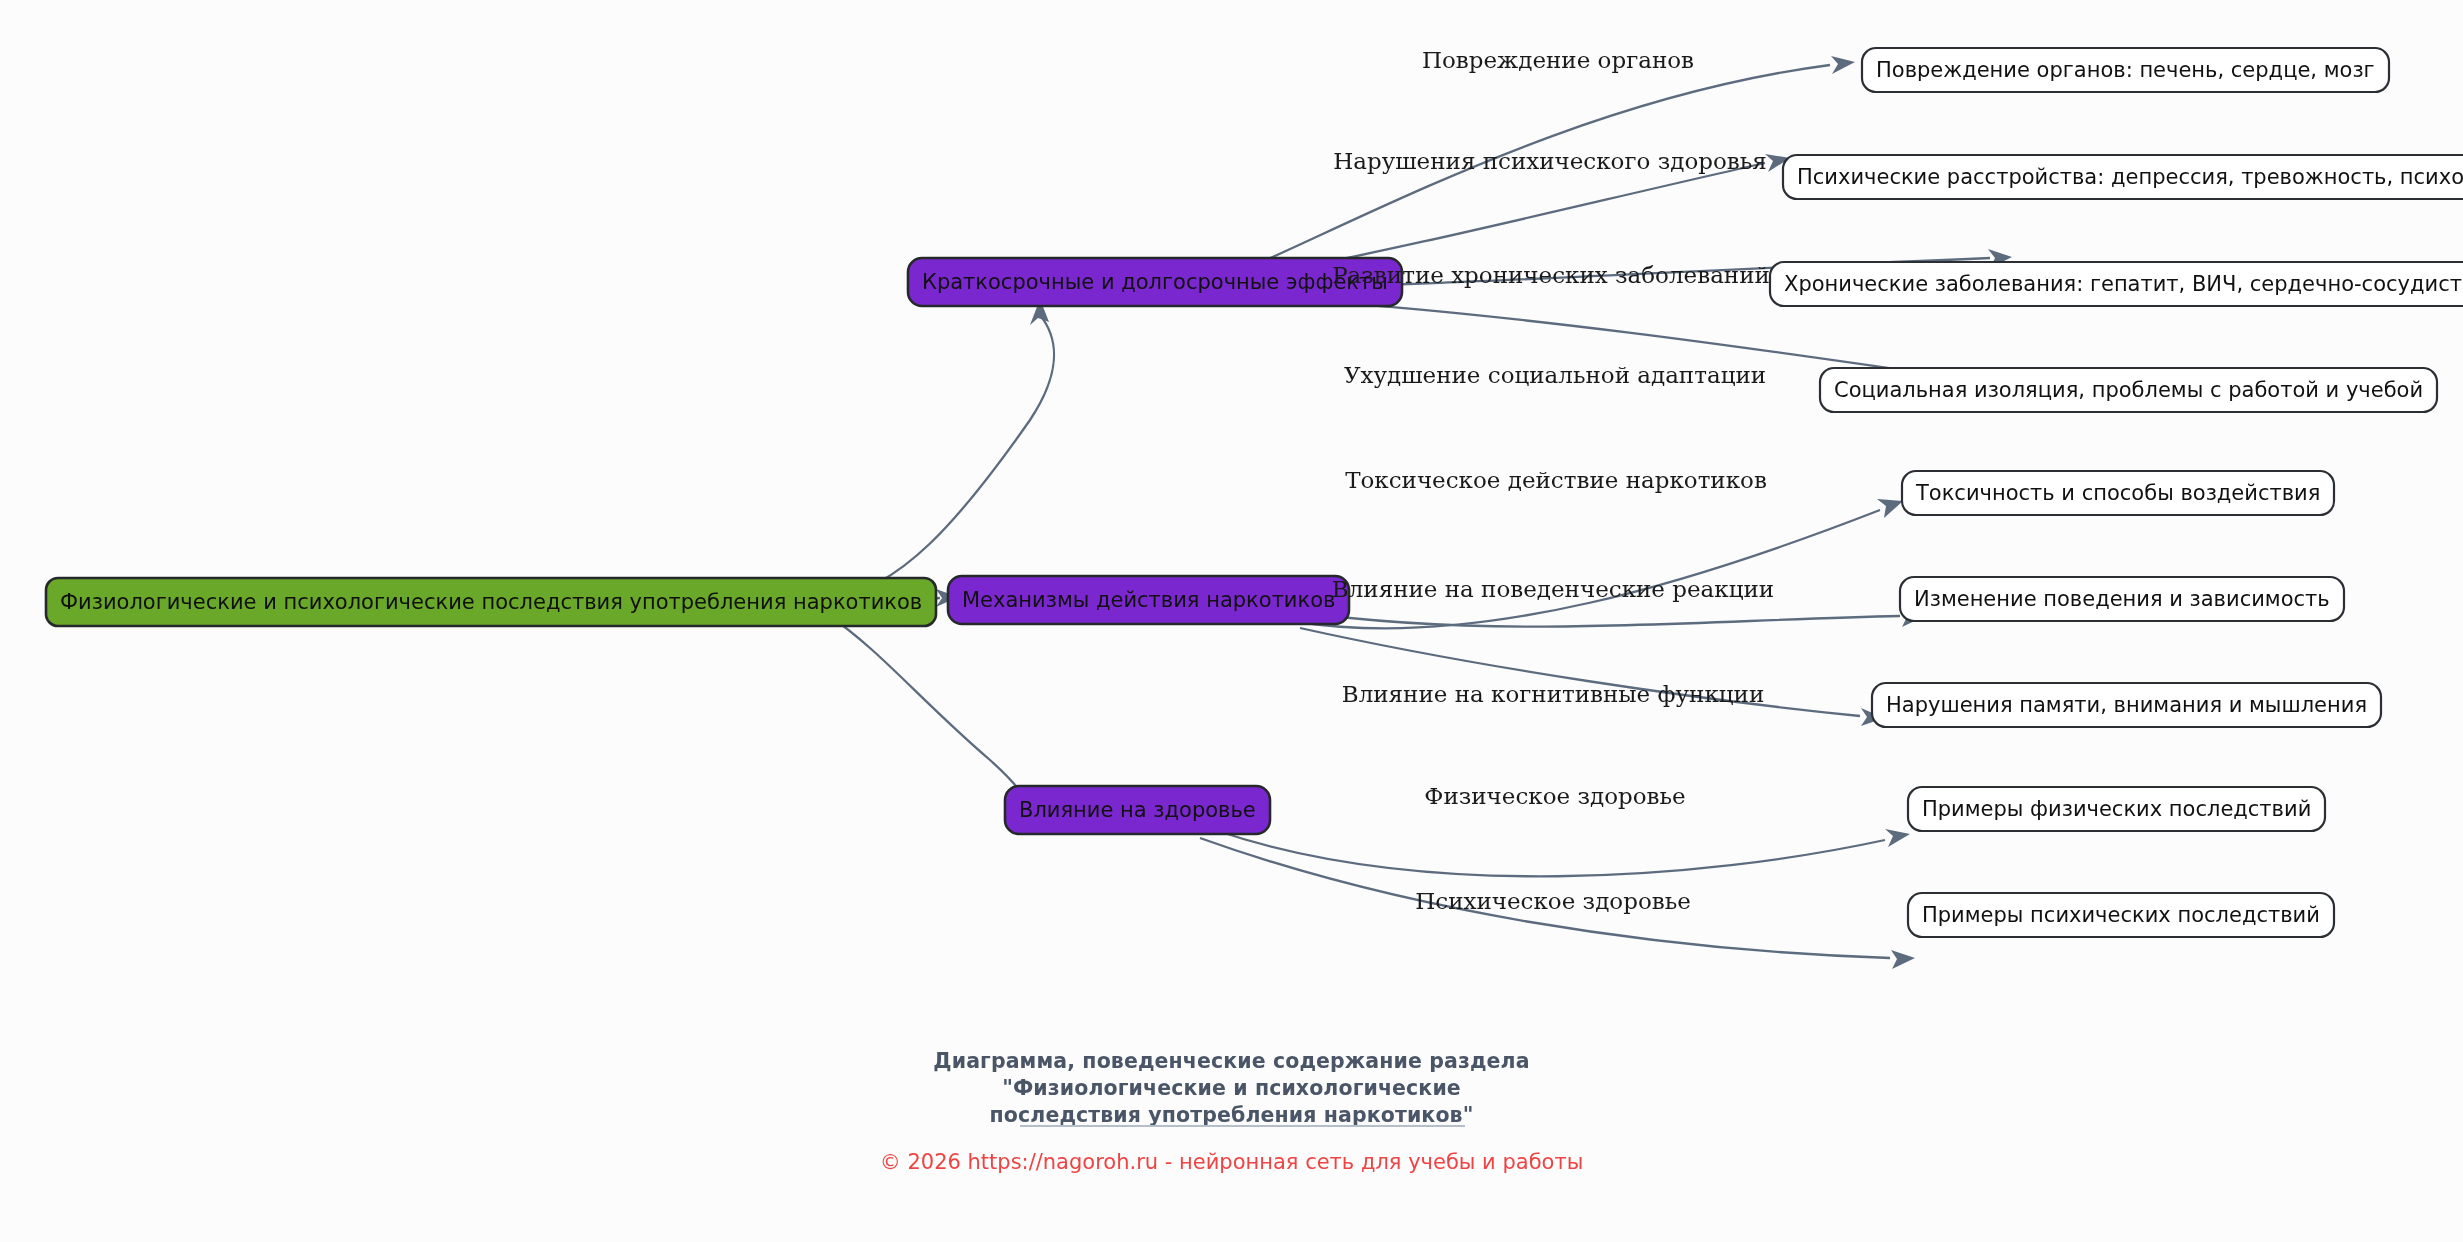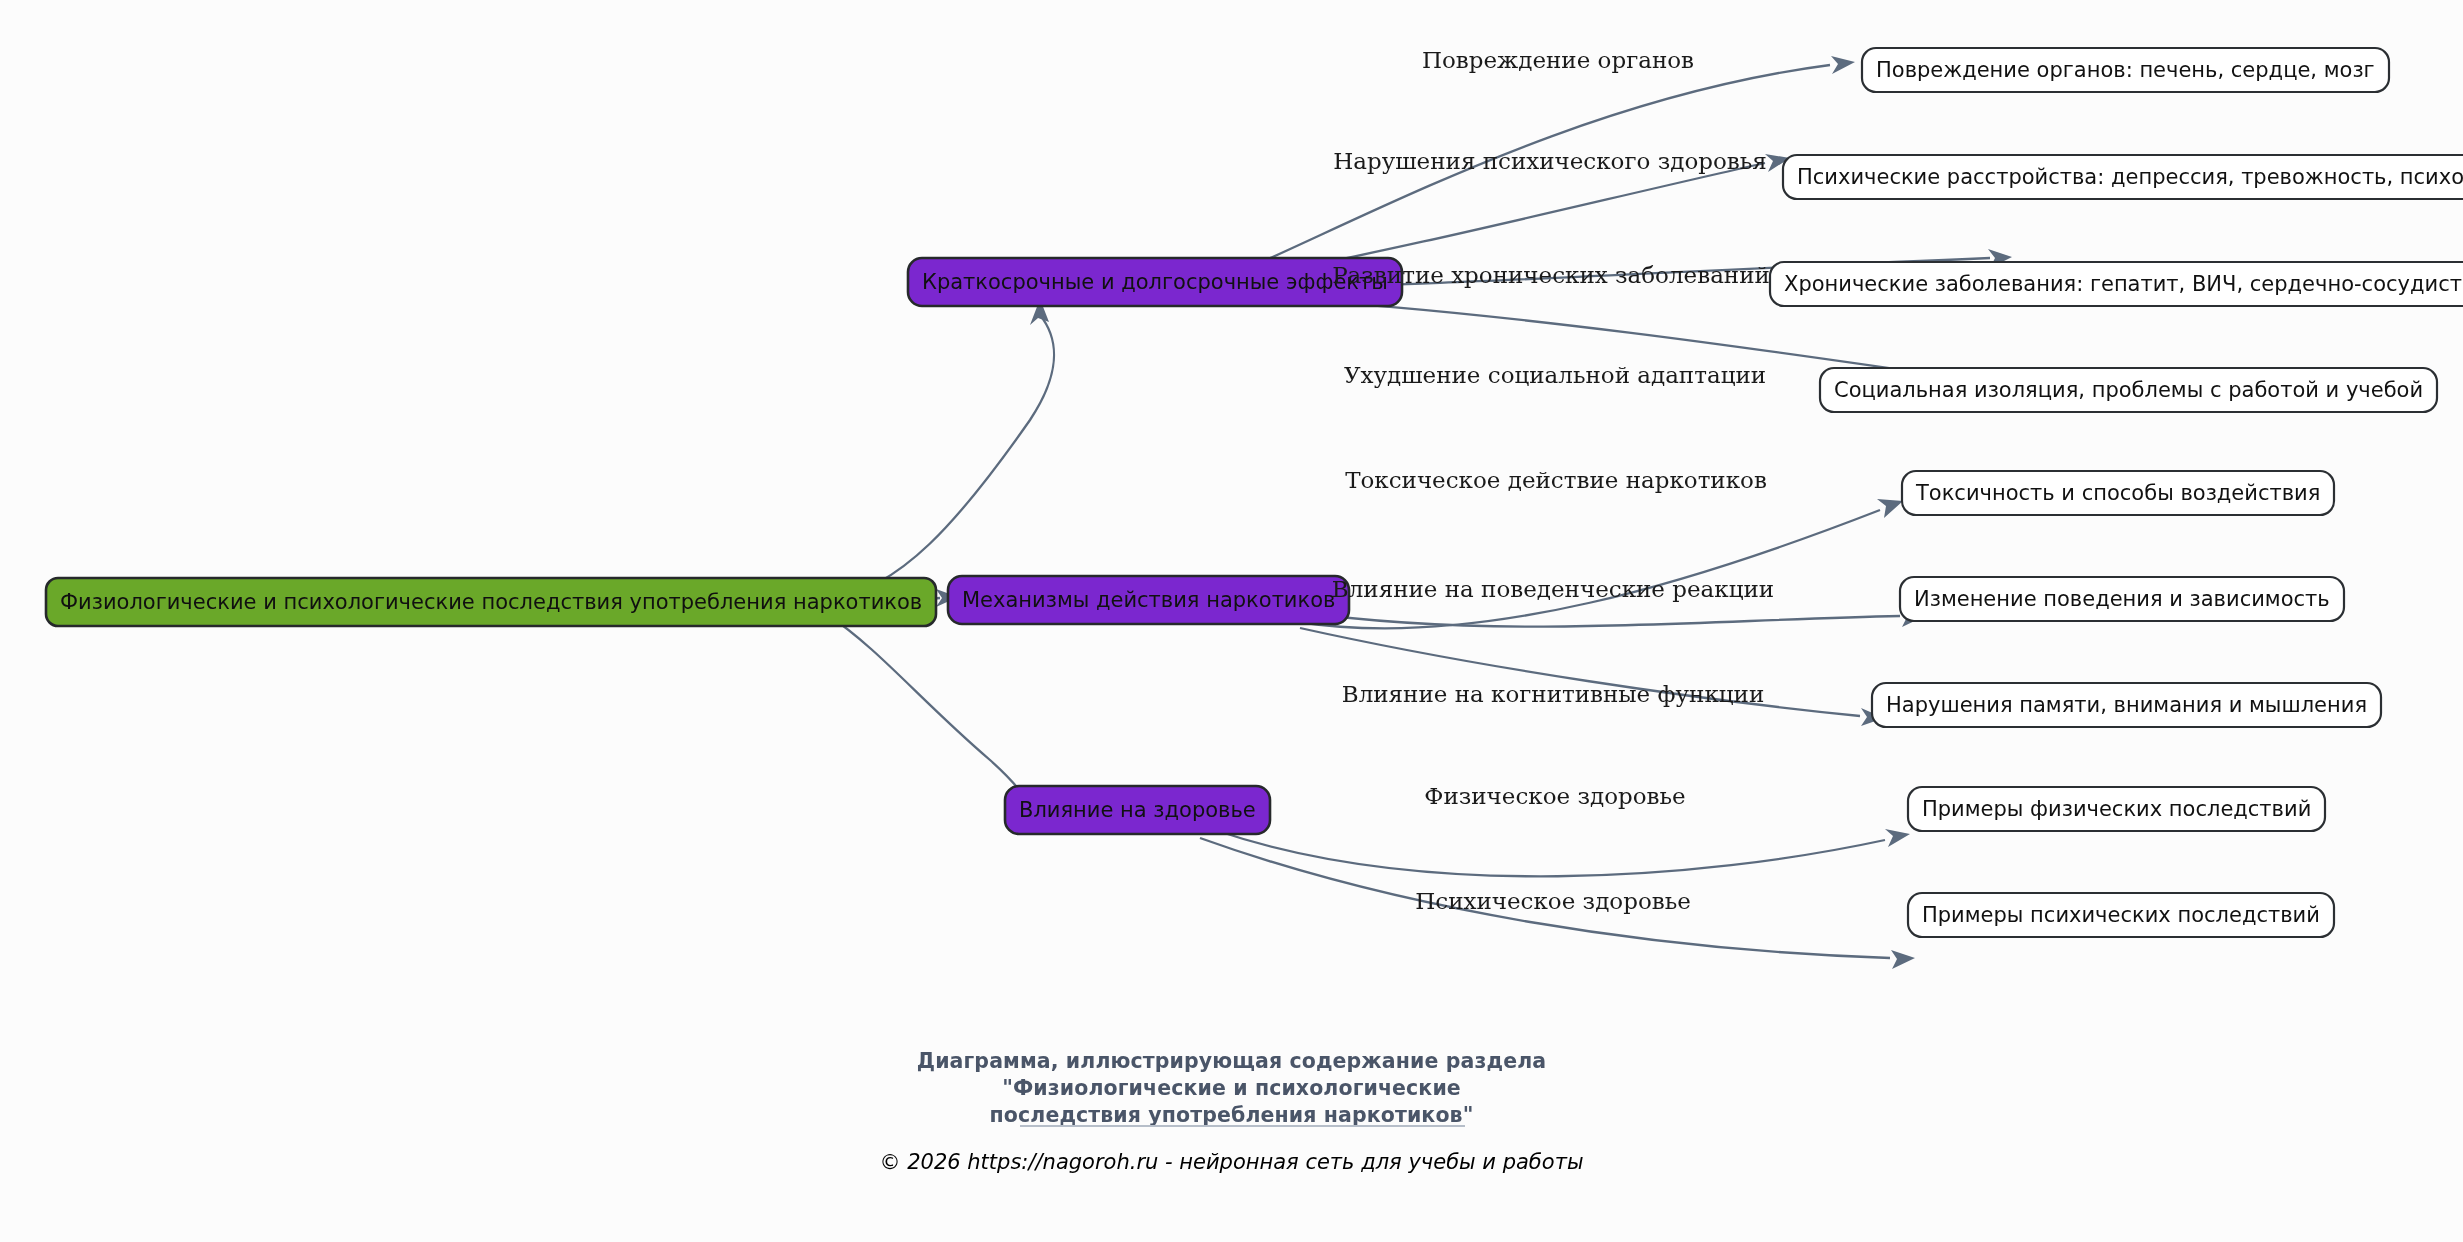--- a/index.html
+++ b/index.html
@@ -89,22 +89,21 @@
     top: 1125px;
     left: 1020px;
     width: 445px;
     height: 0;
     border-top: 2px solid #b6bec9;
   }
   #footer-copyright {
     top: 1150px;
     font-family: "DejaVu Sans", "Liberation Sans", sans-serif;
     font-size: 21px;
-    color: #000000;
-    font-style: italic;
+    color: #ef4444;
   }
 </style>
 </head>
 <body>
 
 <div id="page">
 
   <svg id="map-svg" viewBox="0 0 2463 1242" xmlns="http://www.w3.org/2000/svg">
 
     <g>
@@ -224,21 +223,21 @@
     </g>
 
     <g>
       <rect class="node-rect node-leaf" x="1908" y="893" width="426" height="44" rx="14" ry="14"></rect>
       <text class="node-text" x="1922" y="916">Примеры психических последствий</text>
     </g>
 
   </svg>
 
   <div class="footer" id="footer-caption">
-    <span class="cap-line">Диаграмма, иллюстрирующая содержание раздела</span>
+    <span class="cap-line">Диаграмма, поведенческие содержание раздела</span>
     <span class="cap-line">"Физиологические и психологические</span>
     <span class="cap-line">последствия употребления наркотиков"</span>
   </div>
 
   <div id="footer-rule"></div>
 
   <div class="footer" id="footer-copyright">© 2026 https://nagoroh.ru - нейронная сеть для учебы и работы</div>
 
 </div>
 

